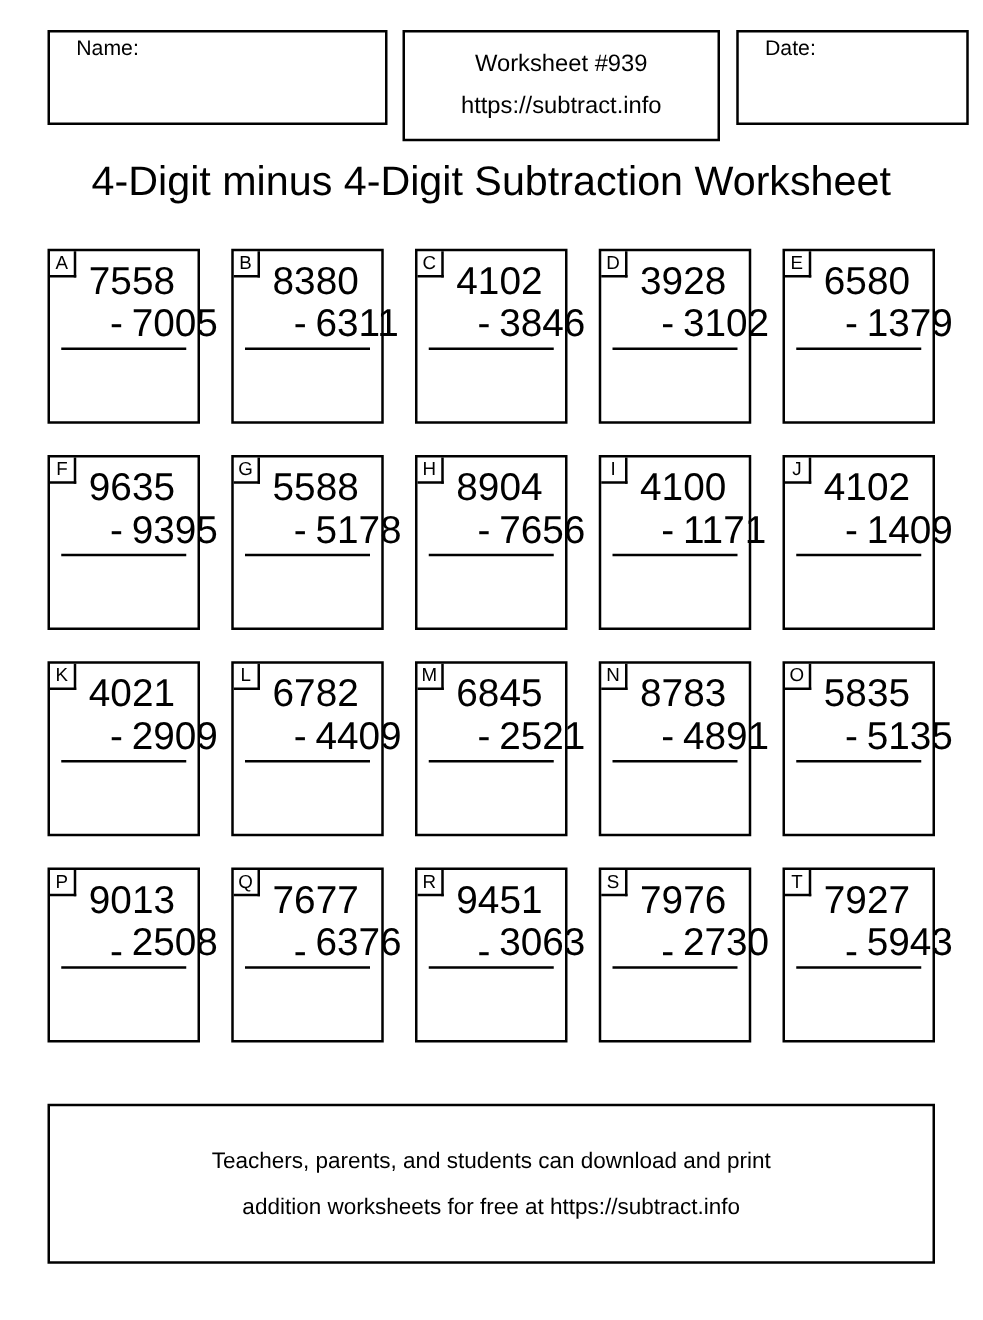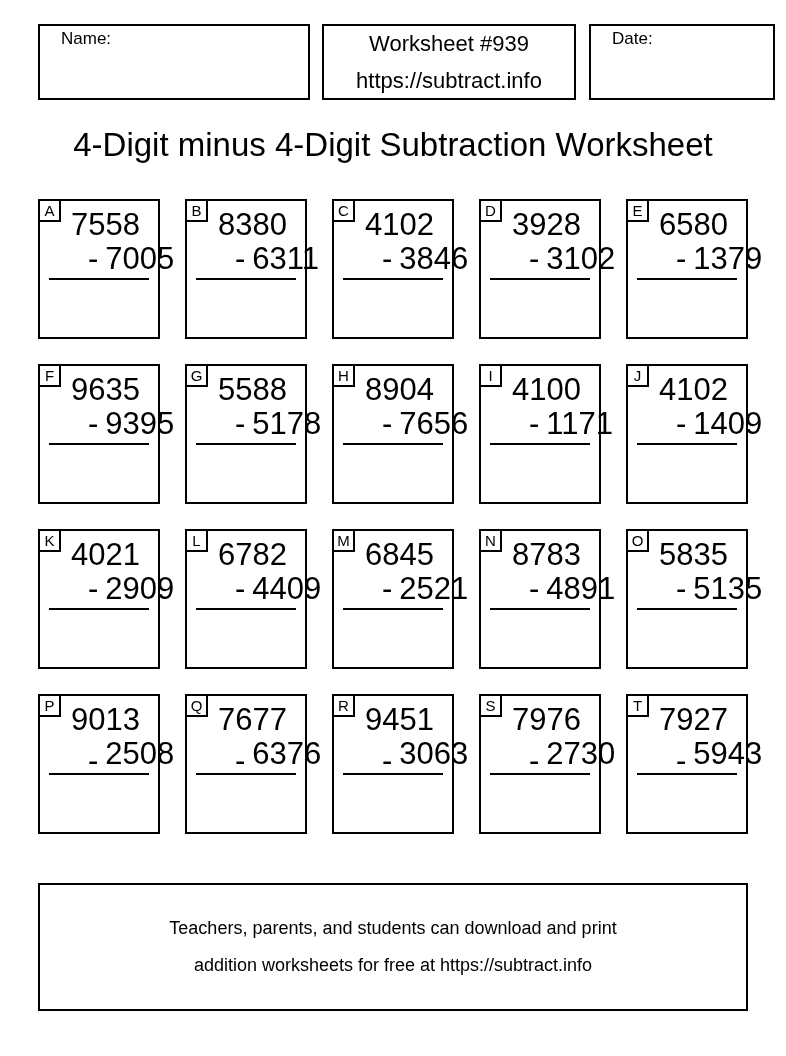--- a/index.html
+++ b/index.html
@@ -10,23 +10,23 @@
     position: relative;
     width: 786px;
     height: 1056px;
     background: var(--paper);
     overflow: hidden;
   }
   .box { border: 2px solid var(--ink); background: var(--paper); position: absolute; }
 
   
   .name-box  { left: 38px;  top: 24px; width: 272px; height: 76px; }
-  .info-box  { left: 322px; top: 24px; width: 254px; height: 76px;
+  .info-box  { left: 322px; top: 24px; width: 254px; height: 89px;
                display: flex; flex-direction: column; align-items: center;
-               justify-content: center; gap: 11px; font-size: 22px; text-align: center; }
+               justify-content: center; gap: 11px; font-size: 19px; text-align: center; }
   .date-box  { left: 589px; top: 24px; width: 186px; height: 76px; }
   .field-label { display: inline-block; padding: 3px 21px; font-size: 17px; }
 
   
   .title {
     position: absolute; top: 126px; left: 0; width: 100%;
     text-align: center; font-size: 33px; font-weight: 400; white-space: nowrap;
   }
 
   

